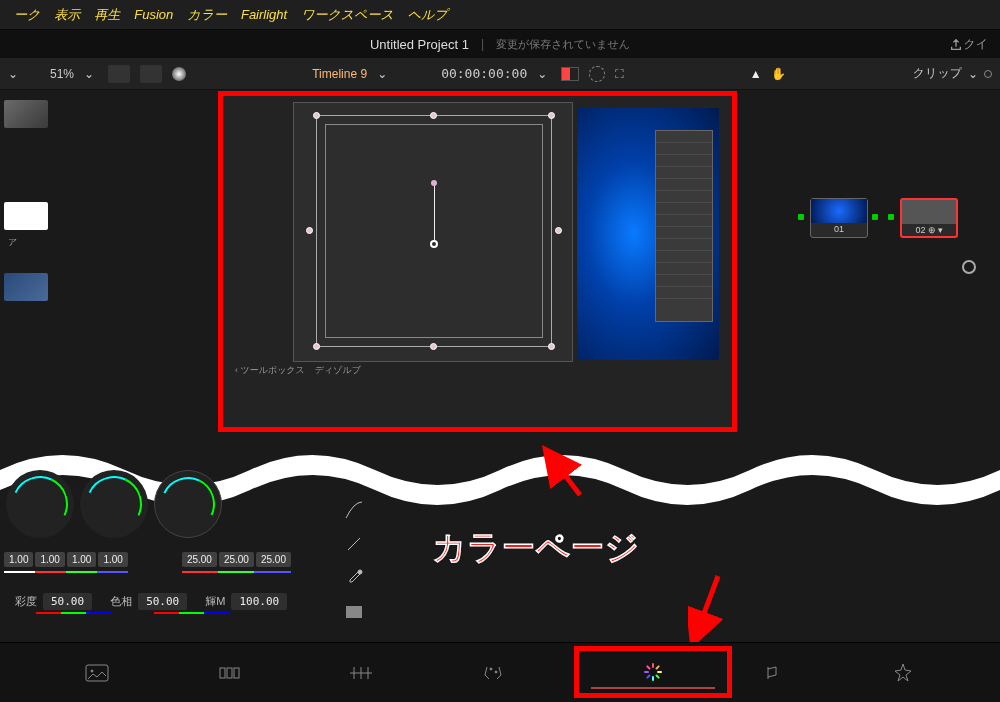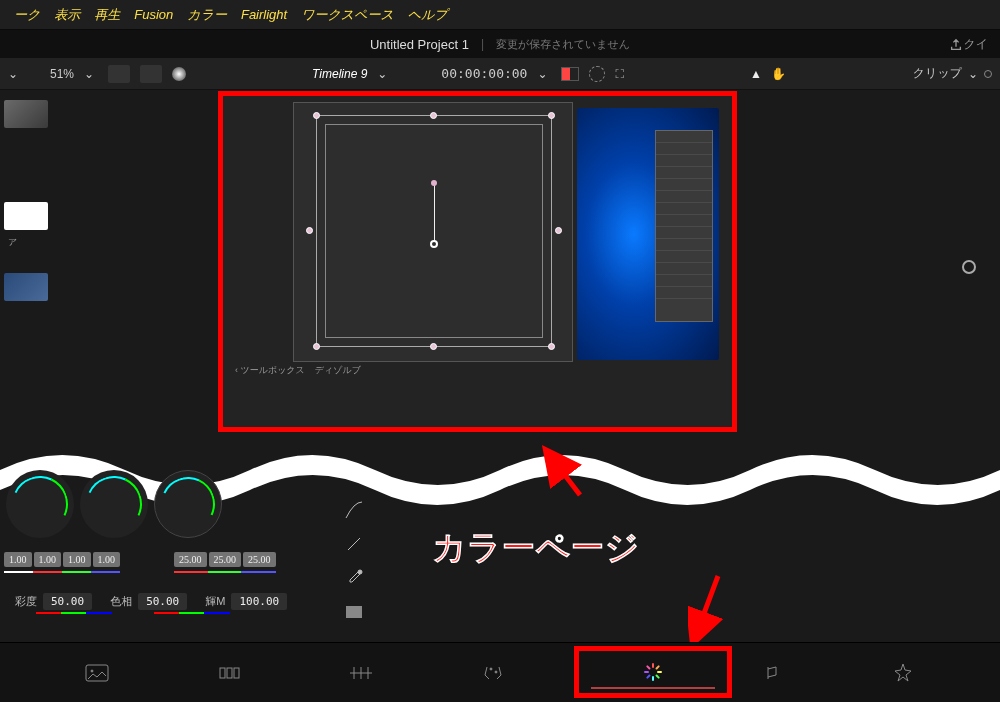--- a/index.html
+++ b/index.html
@@ -10,21 +10,21 @@
 
 .title-strip { height: 28px; background: #101010; display: flex; align-items: center; justify-content: center; gap: 12px; position: relative; }
 .title-strip .proj { color: #ddd; font-size: 13px; }
 .title-strip .note { color: #777; font-size: 11px; text-align: right; }
 .title-strip .share { position: absolute; right: 12px; top: 6px; color: #999; display: flex; align-items: center; font-size: 12px; }
 
 .toolbar { height: 32px; background: #222; display: flex; align-items: center; padding: 0 8px; gap: 10px; border-bottom: 1px solid #111; }
 .toolbar .chev { color: #ccc; width: 14px; }
 .toolbar .zoom { color: #ccc; margin-left: 18px; }
 .toolbar .sbtn { width: 22px; height: 18px; background: #333; border-radius: 2px; display: inline-block; }
-.toolbar .tl-name { color: #ffffff; font-style: italic; }
+.toolbar .tl-name { color: #fdba74; }
 .toolbar .tc { color: #ccc; font-family: monospace; font-size: 13px; }
 .toolbar .clip-dd { color: #ccc; font-size: 12px; display: flex; align-items: center; gap: 6px; }
 .spacer { flex: 1; }
 
 .main { position: absolute; top: 90px; left: 0; right: 0; bottom: 0; }
 
 .left-thumbs { position: absolute; left: 0; top: 10px; width: 60px; }
 .thumb { width: 44px; height: 28px; margin: 0 0 6px 4px; background: linear-gradient(135deg,#6a6a6a,#3a3a3a); border-radius: 2px; }
 .thumb.white { background: #fff; }
 .thumb.blue { background: linear-gradient(135deg,#2a4a7a,#4a6a9a); }
@@ -70,21 +70,21 @@
 
 .wave-divider { position: absolute; left: 0; right: 0; top: 440px; height: 70px; }
 .wave-divider svg { width: 100%; height: 100%; }
 
 .bottom-panel { position: absolute; left: 0; right: 0; top: 490px; height: 150px; }
 .wheels { position: absolute; left: 0; top: 0; width: 330px; }
 .wheel { width: 68px; height: 68px; border-radius: 50%; background: #222; display: inline-block; position: relative; overflow: hidden; }
 .wheel::before { content: ""; position: absolute; inset: 6px; border-radius: 50%; border: 2px solid transparent; border-top-color: #0ff; border-right-color: #0f0; transform: rotate(-20deg); }
 .wheels-row { position: absolute; top: -20px; display: flex; gap: 6px; padding-left: 6px; }
 .val-row { display: flex; gap: 2px; padding: 4px 4px; }
-.val-row .v { background: #737373; color: #eee; font-size: 10px; padding: 2px 5px; border-radius: 2px; font-family: Liberation Serif, serif; min-width: 26px; text-align: center; }
+.val-row .v { background: #404040; color: #eee; font-size: 10px; padding: 2px 5px; border-radius: 2px; font-family: Liberation Sans, sans-serif; min-width: 26px; text-align: center; }
 .yrm-row { padding: 4px 15px; display: flex; gap: 18px; }
 .yrm-row .pair { display: flex; align-items: center; gap: 6px; }
 .yrm-row .lab { color: #bbb; font-size: 11px; }
 .yrm-row .num { background: #2f2f2f; color: #eee; padding: 2px 8px; font-size: 11px; border-radius: 2px; font-family: monospace; }
 .rgb-underline { height: 2px; background: linear-gradient(90deg,#f00 0 33%,#0f0 33% 66%,#00f 66% 100%); margin-top: -2px; }
 
 .mid-tools { position: absolute; left: 340px; top: 0; width: 80px; }
 .mid-tools .tool { width: 28px; height: 28px; margin: 6px 0; display: flex; align-items: center; justify-content: center; color: #bbb; }
 
 .annot { position: absolute; left: 432px; top: 525px; color: #ff1a1a; font-size: 34px; font-weight: normal; -webkit-text-stroke: 1.5px #fff; text-stroke: 1.5px #fff; text-shadow: 0 0 2px #000; }
@@ -253,20 +253,33 @@
         </div>
       <div class="tr-icon">
           <svg width="18" height="18" viewBox="0 0 18 18" stroke="#ccc" fill="none" stroke-width="1.5">
             <path d="M3 9a6 6 0 1 1 2 4M3 9l-2-2M3 9l2-2"></path>
           </svg>
         </div>
       <div class="tr-tc">00:00:00:00</div>
     </div>
   </div>
 
+  <div class="nodes">
+    <div class="conn-dot" style="left:6px;top:24px"></div>
+    <div class="conn-dot" style="left:80px;top:24px"></div>
+    <div class="conn-dot" style="left:96px;top:24px"></div>
+    <div class="node n01">
+      <div class="mini"></div>
+      <div class="lbl">01</div>
+    </div>
+    <div class="node n02 sel">
+      <div class="mini"></div>
+      <div class="lbl"><span>02</span> ⊕ ▾</div>
+    </div>
+  </div>
   <div class="node-opt"></div>
 </div>
 
 <div class="wave-divider">
   <svg viewBox="0 0 1000 70" preserveAspectRatio="none">
     <path d="M0 30 Q 62 0 125 30 T 250 30 T 375 30 T 500 30 T 625 30 T 750 30 T 875 30 T 1000 30 L1000 50 Q 937 80 875 50 T 750 50 T 625 50 T 500 50 T 375 50 T 250 50 T 125 50 T 0 50 Z" fill="#fff"></path>
   </svg>
 </div>
 
 <div class="bottom-panel">

